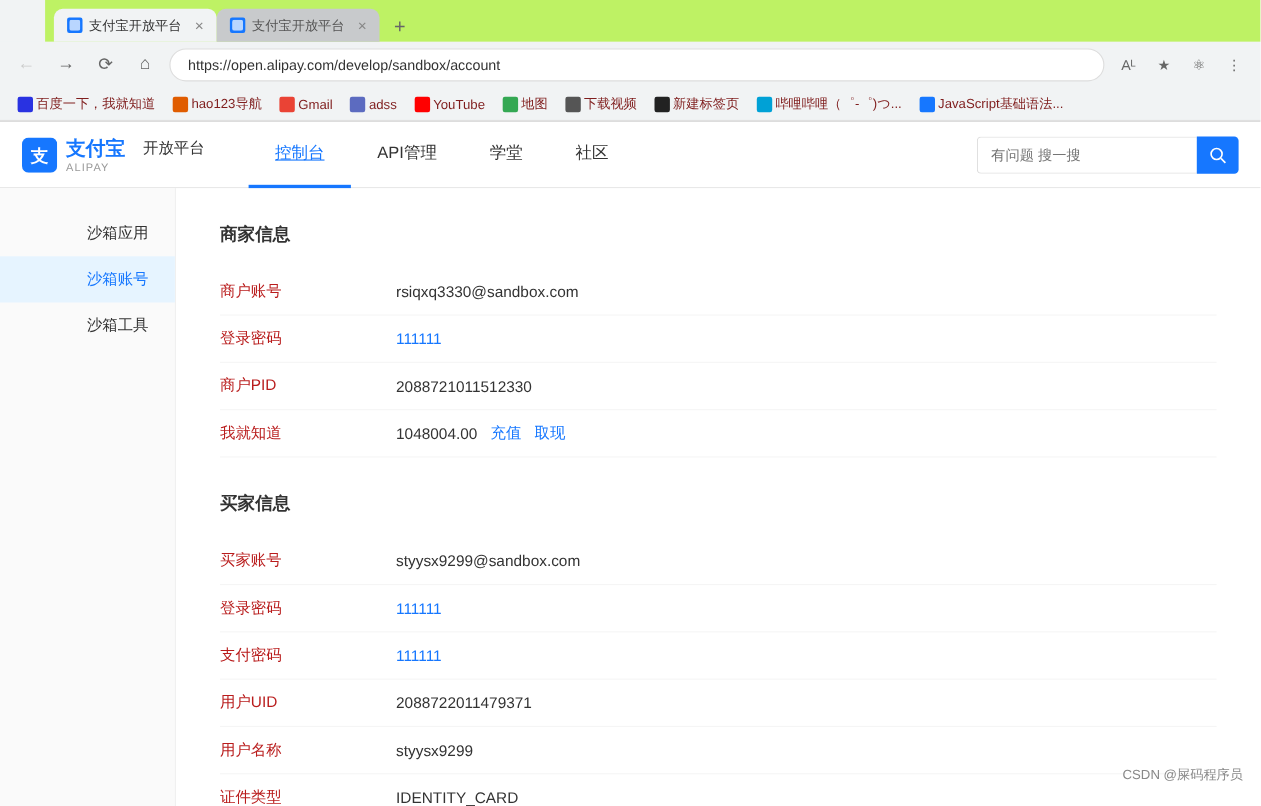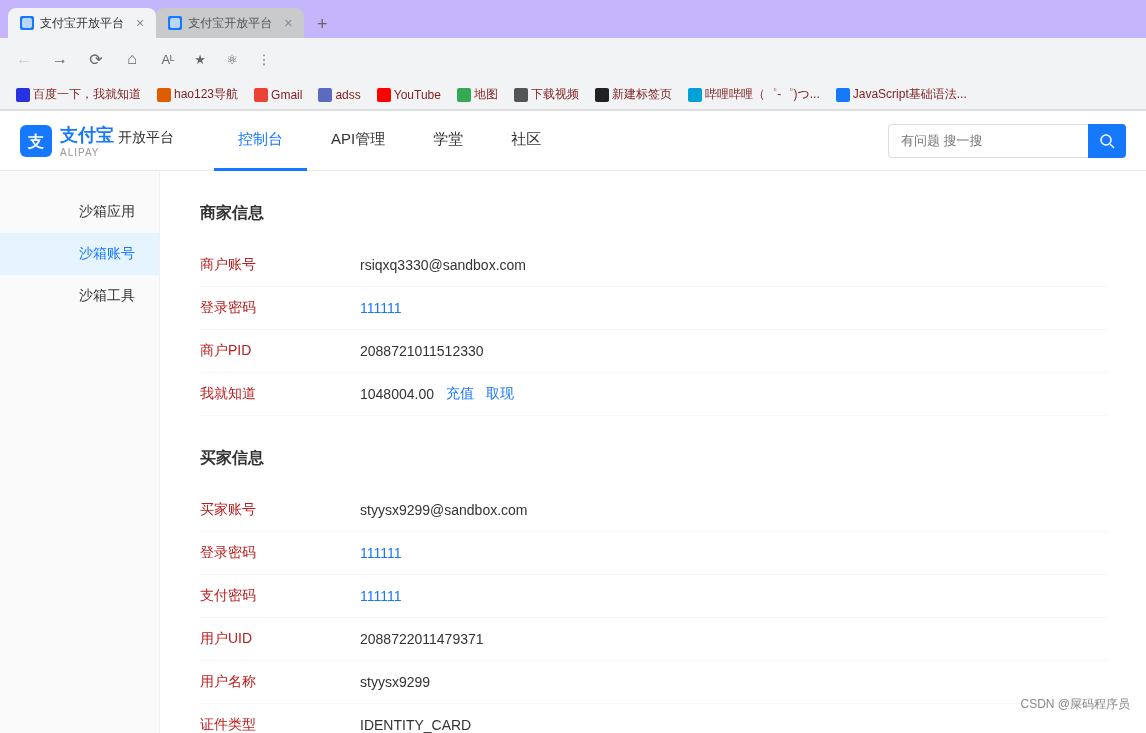--- a/index.html
+++ b/index.html
@@ -1,20 +1,20 @@
 <!DOCTYPE html>
 <html><head>
   <meta charset="utf-8">
   <style>
     * { margin: 0; padding: 0; box-sizing: border-box; }
     body { font-family: -apple-system, BlinkMacSystemFont, 'Segoe UI', Arial, sans-serif; font-size: 13px; background: #fff; width: 1146px; height: 733px; overflow: hidden; }
 
     
     .browser-chrome { background: #f1f3f4; border-bottom: 1px solid #ddd; }
-    .tab-bar { display: flex; align-items: flex-end; padding: 8px 8px 0; height: 38px; background: #c4b5fd; }
+    .tab-bar { display: flex; align-items: flex-end; padding: 8px 8px 0; height: 38px; background: #bef264; margin-left: 41px; }
     .tab { display: flex; align-items: center; height: 30px; padding: 0 12px; border-radius: 8px 8px 0 0; font-size: 12px; color: #444; gap: 6px; max-width: 220px; }
     .tab.active { background: #f1f3f4; color: #333; }
     .tab.inactive { background: #c8cacc; color: #555; }
     .tab-icon { width: 14px; height: 14px; background: #1677ff; border-radius: 2px; flex-shrink: 0; display: flex; align-items: center; justify-content: center; }
     .tab-title { overflow: hidden; text-overflow: ellipsis; white-space: nowrap; font-size: 12px; }
     .tab-close { margin-left: 6px; color: #888; cursor: pointer; font-size: 14px; }
     .new-tab-btn { margin-left: 4px; width: 28px; height: 28px; display: flex; align-items: center; justify-content: center; border-radius: 50%; color: #666; font-size: 18px; cursor: pointer; }
 
     .address-bar-row { display: flex; align-items: center; padding: 6px 10px; gap: 8px; height: 42px; background: #f1f3f4; }
     .nav-btn { width: 28px; height: 28px; display: flex; align-items: center; justify-content: center; color: #666; border-radius: 50%; cursor: pointer; font-size: 16px; }
@@ -29,21 +29,21 @@
 
     
     .app-wrapper { display: flex; flex-direction: column; height: calc(733px - 110px); }
 
     
     .top-nav { display: flex; align-items: center; height: 60px; border-bottom: 1px solid #e8e8e8; padding: 0 20px; gap: 0; background: #fff; }
     .logo-area { display: flex; align-items: center; gap: 8px; margin-right: 40px; }
     .logo-icon { width: 32px; height: 32px; }
     .nav-links { display: flex; gap: 0; }
     .nav-link { padding: 0 24px; height: 60px; display: flex; align-items: center; font-size: 15px; color: #333; cursor: pointer; border-bottom: 3px solid transparent; }
-    .nav-link.active { color: #1677ff; border-bottom: 3px solid #1677ff; }
+    .nav-link.active { color: #1677ff; border-bottom: 3px solid #1677ff; text-decoration: underline; }
     .search-area { margin-left: auto; display: flex; align-items: flex-start; gap: 0; }
     .search-input { height: 34px; width: 200px; border: 1px solid #ddd; border-right: none; border-radius: 4px 0 0 4px; padding: 0 12px; font-size: 13px; outline: none; color: #999; }
     .search-btn { height: 34px; width: 38px; background: #1677ff; border: none; border-radius: 0 4px 4px 0; display: flex; align-items: center; justify-content: center; cursor: pointer; color: #fff; font-size: 16px; }
 
     
     .main-content { display: flex; flex: 1; overflow: hidden; }
     .sidebar { width: 160px; padding: 20px 0; border-right: 1px solid #f0f0f0; background: #fafafa; flex-shrink: 0; text-align: right; }
     .sidebar-item { padding: 12px 24px; cursor: pointer; color: #333; font-size: 14px; }
     .sidebar-item.active { background: #e6f4ff; color: #1677ff; }
 
@@ -83,20 +83,21 @@
       <span class="tab-close">×</span>
     </div>
     <div class="new-tab-btn">+</div>
   </div>
 
   <div class="address-bar-row">
     <div class="nav-btn disabled">←</div>
     <div class="nav-btn">→</div>
     <div class="nav-btn">⟳</div>
     <div class="nav-btn">⌂</div>
+    <input class="address-input" type="text" value="https://open.alipay.com/develop/sandbox/account" style="">
     <div class="browser-actions">
       <div class="browser-action-btn">Aᴸ</div>
       <div class="browser-action-btn">★</div>
       <div class="browser-action-btn">⚛</div>
       <div class="browser-action-btn">⋮</div>
     </div>
   </div>
 
   <div class="bookmarks-bar">
     <div class="bookmark-item">
@@ -145,21 +146,21 @@
 <div class="app-wrapper">
 
   <div class="top-nav">
     <div class="logo-area">
 
       <svg class="logo-icon" viewBox="0 0 32 32" width="32" height="32">
         <rect width="32" height="32" rx="6" fill="#1677ff"></rect>
         <text x="16" y="22" text-anchor="middle" fill="white" font-size="16" font-weight="bold">支</text>
       </svg>
       <div>
-        <div style="display:flex;align-items:flex-end;gap:4px;">
+        <div style="display:flex;align-items:center;gap:16px;">
           <span style="font-size:18px;font-weight:bold;color:#1677ff;">支付宝</span>
           <span style="font-size:14px;color:#333;">开放平台</span>
         </div>
         <div style="font-size:10px;color:#999;letter-spacing:1px;">ALIPAY</div>
       </div>
     </div>
 
     <nav class="nav-links">
       <div class="nav-link active">控制台</div>
       <div class="nav-link">API管理</div>

